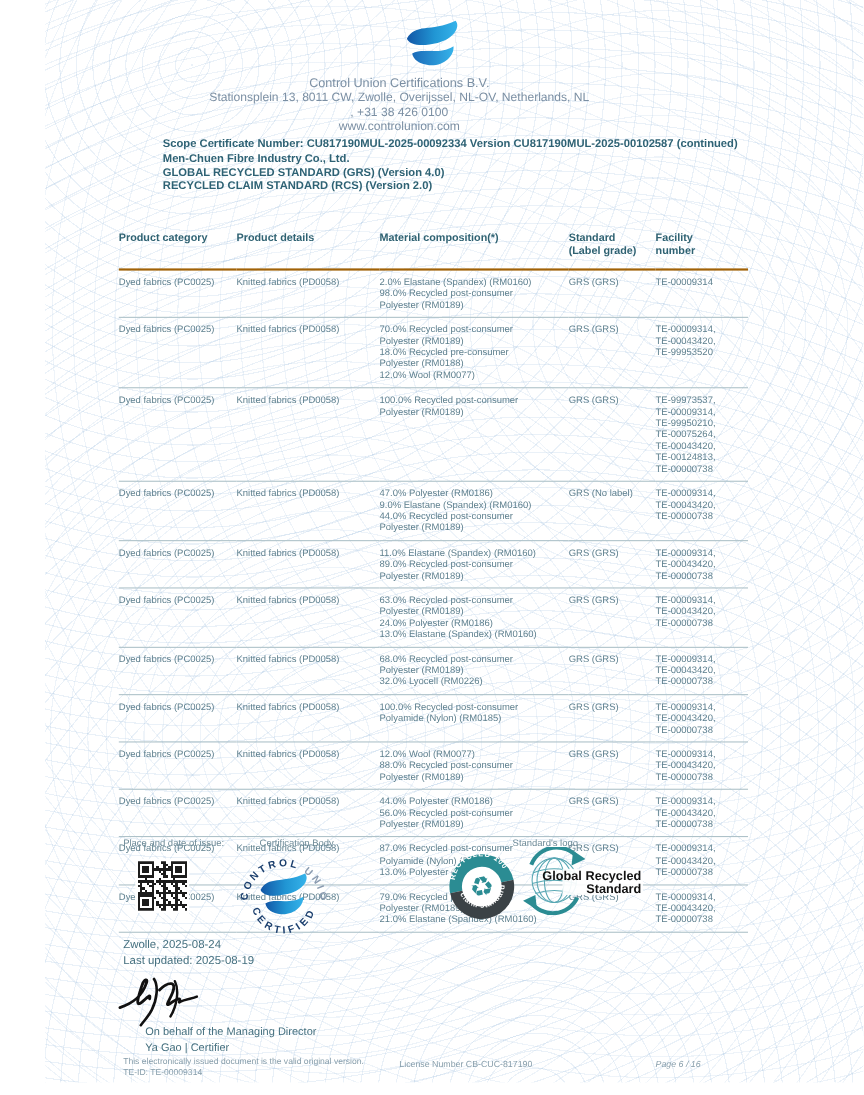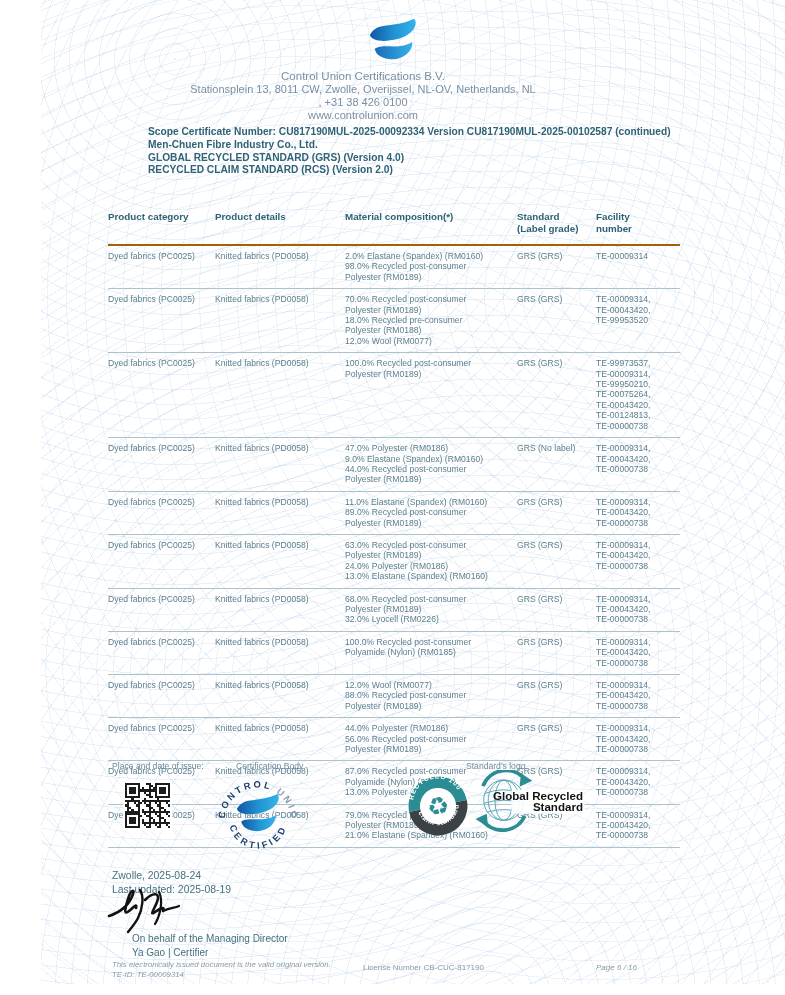--- a/index.html
+++ b/index.html
@@ -52,25 +52,25 @@
   .cert-table td.c5cell { padding-right:4px; }
 
   .foot-label { position:absolute; font-size:8.6px; color:#6d8a97; }
   .qr-box { position:absolute; left:123px; top:781px; width:49px; height:49px; background:#fff; padding:2px; }
   .qr-box svg { width:100%; height:100%; }
 
   .cu-cert-logo { position:absolute; left:211px; top:770px; width:94px; height:92px; }
   .r100-logo { position:absolute; left:407px; top:775px; width:62px; height:62px; }
   .grs-logo { position:absolute; left:474px; top:770px; width:112px; height:62px; }
 
-  .issue-place { position:absolute; left:112px; top:853px; font-size:10.4px; line-height:14px; color:#45707f;margin-top:16px; }
+  .issue-place { position:absolute; left:112px; top:853px; font-size:10.4px; line-height:14px; color:#45707f; }
   .signature { position:absolute; left:103px; top:878px; width:92px; height:58px; }
   .behalf { position:absolute; left:112px; top:932px; font-size:10px; line-height:13.5px; color:#45707f;margin-left:20px; }
 
-  .bottom-note { position:absolute; left:112px; top:960px; font-size:7.8px; line-height:9.6px; color:#869daa;font-style:italic; }
+  .bottom-note { position:absolute; left:112px; top:960px; font-size:7.8px; line-height:9.6px; color:#869daa; }
   .license { position:absolute; left:363px; top:963px; font-size:8px; color:#869daa; }
   .pagenum { position:absolute; left:596px; top:963px; font-size:8px; color:#869daa;font-style:italic; }
 </style>
 </head>
 <body>
 
 <div class="page">
   <div class="pattern"></div>
 
   <div class="content">

